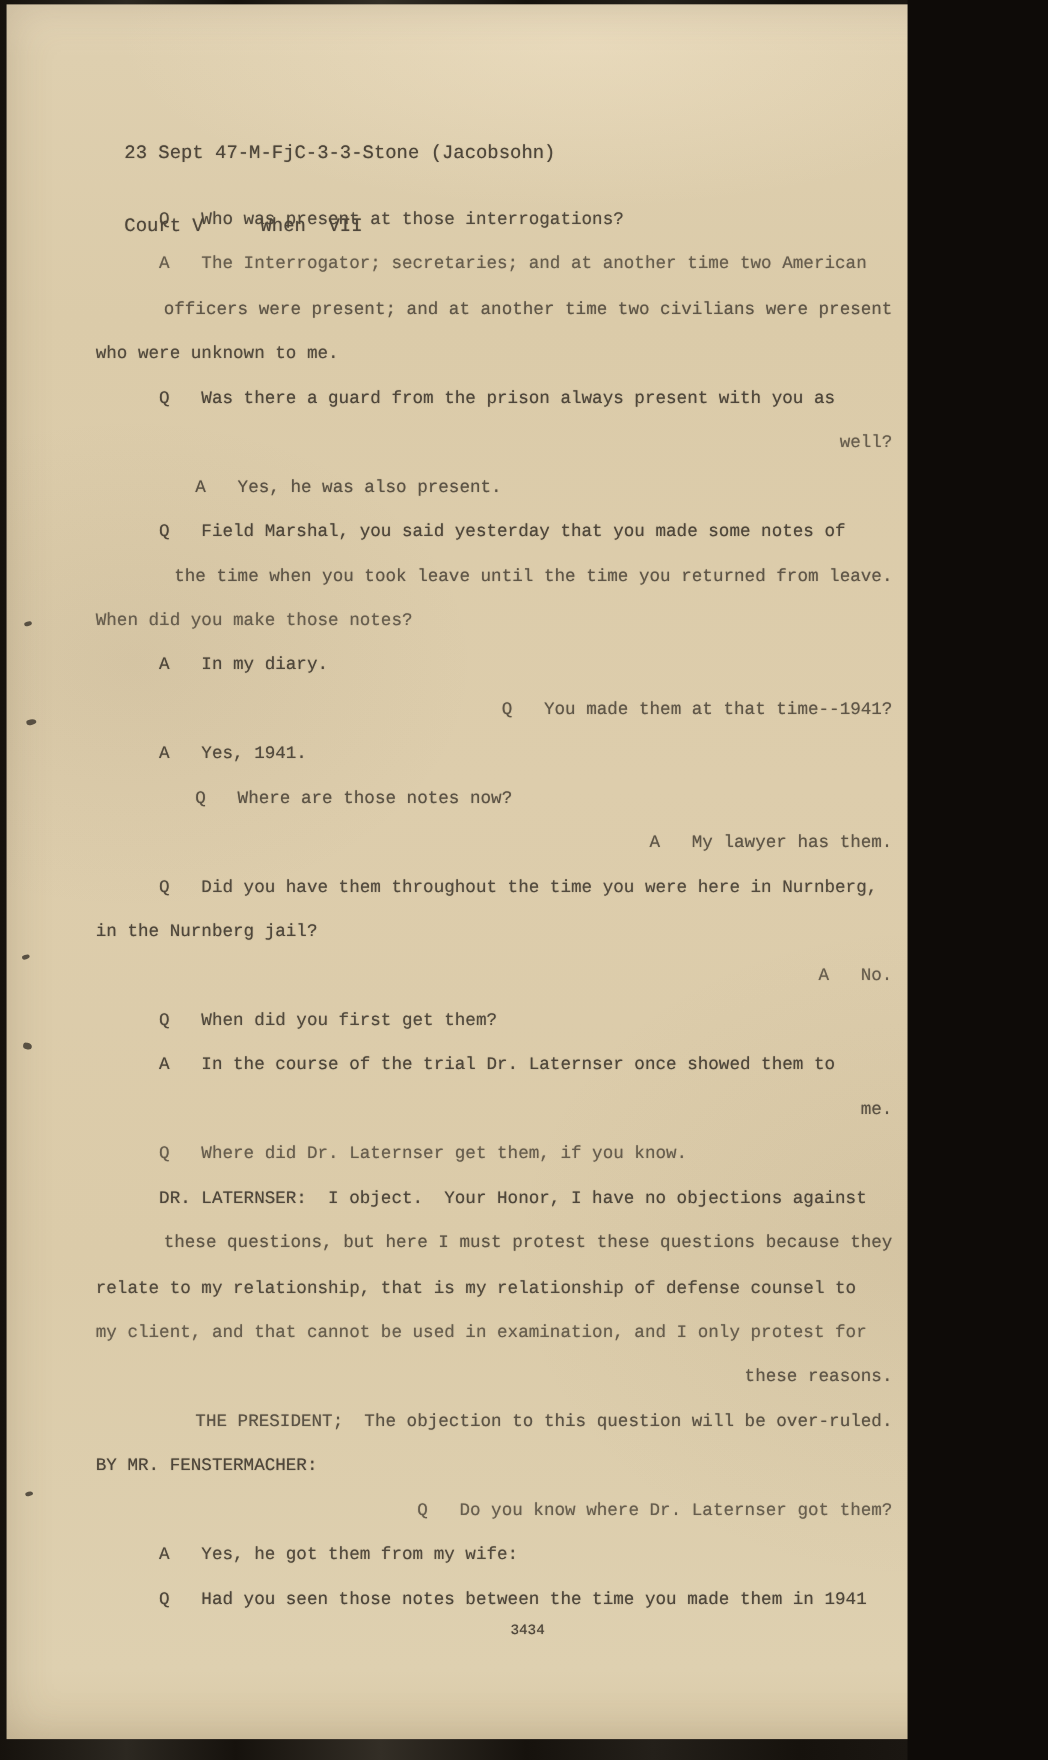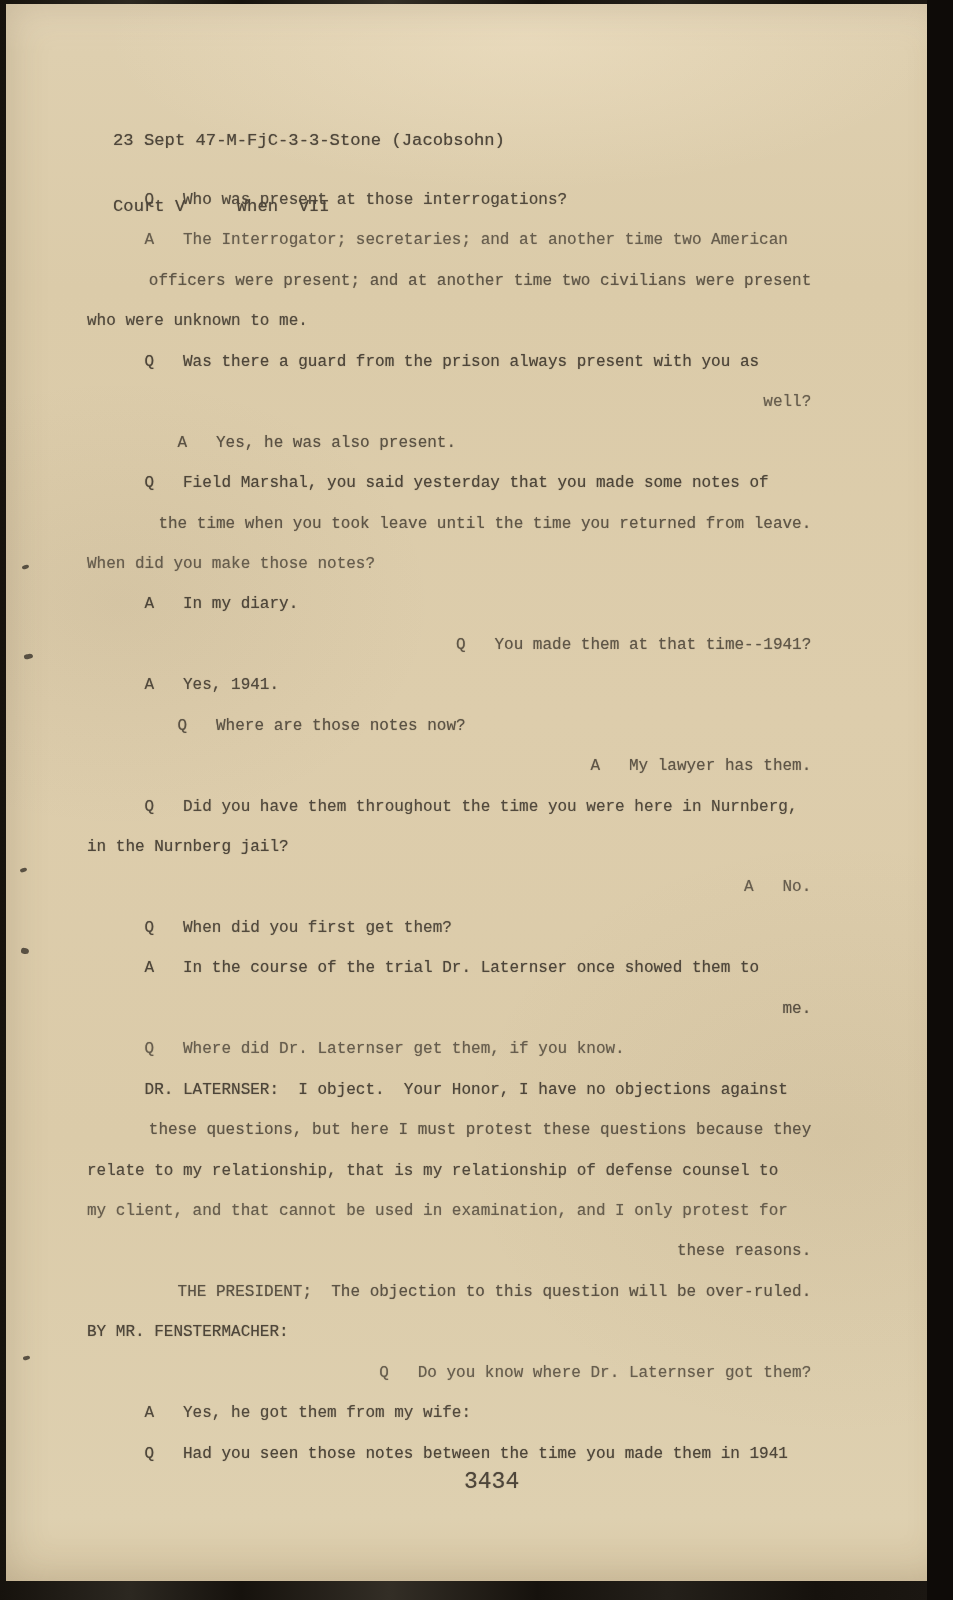--- a/index.html
+++ b/index.html
@@ -2,21 +2,21 @@
 <html><head>
 <meta charset="utf-8">
 <style>
   html, body {
     margin: 0;
     padding: 0;
     background: #0e0b08;
   }
   .scan {
     position: relative;
-    width: 927px;
+    width: 825px;
     height: 1600px;
     overflow: hidden;
     background:
       linear-gradient(90deg, #16120d 0%, #2c2821 14%, #16120d 26%, #332e26 42%, #16120d 58%, #24201a 72%, #16120d 88%, #1b1712 100%);
     font-family: "Liberation Mono", "DejaVu Sans Mono", monospace;
   }
   .paper {
     position: absolute;
     left: 6px;
     top: 4px;
@@ -51,21 +51,21 @@
   .line { height: 40.45px; }
   
   .line:nth-child(3n)   { opacity: 0.88; text-align: right; }
   .line:nth-child(3n+1) { opacity: 0.97; }
   .line:nth-child(4n+2) { opacity: 0.82; }
   .line:nth-child(7n)   { opacity: 0.90; margin-left: 33px; }
   .page-number {
     position: absolute;
     left: 458px;
     top: 1466px;
-    font-size: 23px;
+    font-size: 13px;
     line-height: 24px;
   }
   .pen-mark {
     position: absolute;
     background: #3a332a;
     border-radius: 40% 60% 50% 50%;
     opacity: 0.8;
   }
   .mark-1 { left: 16px; top: 561px; width: 7px; height: 4px; transform: rotate(-18deg); }
   .mark-2 { left: 18px; top: 650px; width: 9px; height: 5px; transform: rotate(-12deg); }

